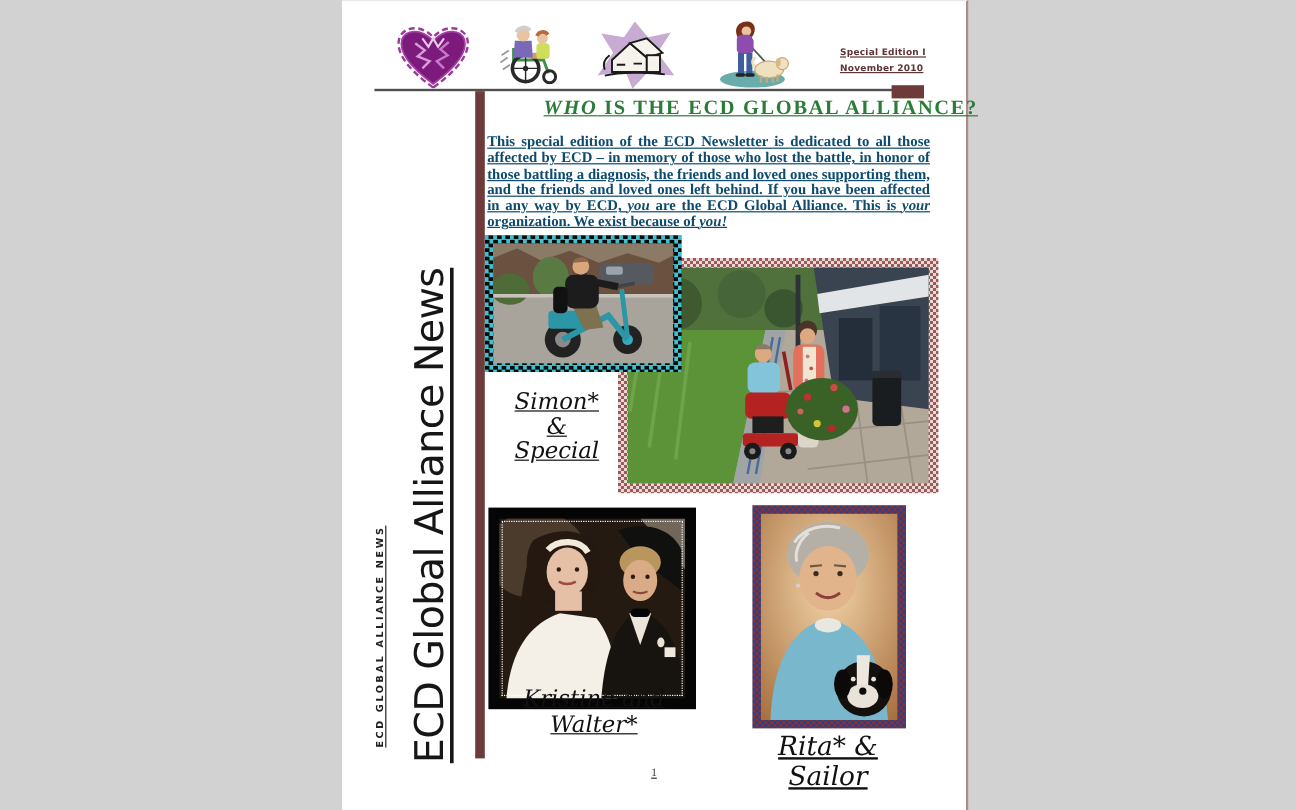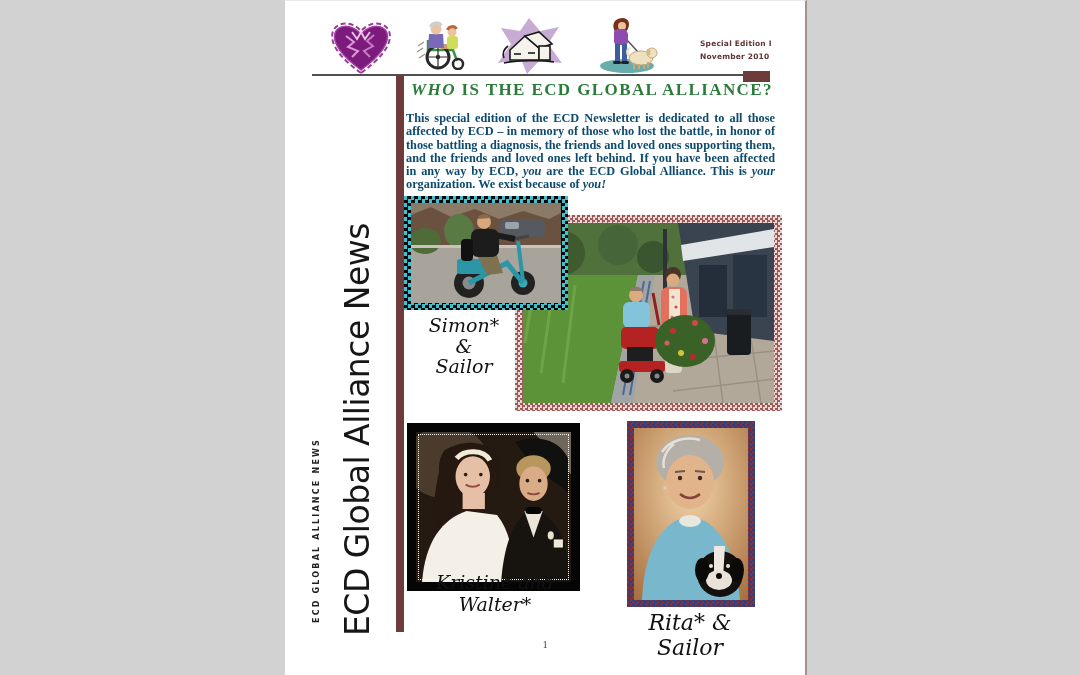--- a/index.html
+++ b/index.html
@@ -1,42 +1,42 @@
 <!DOCTYPE html>
 <html><head>
 <meta charset="utf-8">
 <style>
   html,body{margin:0;padding:0;}
   body{
     width:1080px;height:675px;position:relative;overflow:hidden;
     background:#d2d2d2;
     font-family:"Liberation Serif",serif;
   }
-  .abs{position:absolute;}
+  .abs{position:absolute;text-decoration:underline;}
   .paper{
     left:285px;top:0;width:522px;height:675px;background:#ffffff;
     border-right:2px solid #a98e8e;border-top:1px solid #e9e9e9;box-sizing:border-box;
   }
   
   .icon{display:block;}
   .edition{
     left:700px;top:37px;width:90px;
     font-family:"DejaVu Sans",sans-serif;font-size:7.5px;font-weight:bold;
     color:#5f3434;line-height:13px;letter-spacing:0.2px;
   }
   .rule{left:312px;top:74px;width:432px;height:2px;background:#4f4f4f;}
   .rule-accent{left:743px;top:71px;width:27px;height:11px;background:#6e3b3b;}
   .vbar{left:396px;top:76px;width:8px;height:556px;background:#6e3b3b;}
   
   .title{
     left:411px;top:80px;width:350px;color:#2b7c39;
     font-family:"Liberation Serif",serif;font-size:17px;letter-spacing:1.4px;
     font-weight:600;white-space:nowrap;
   }
-  .title .em{font-style:italic;font-weight:bold;}
+  .title .em{font-style:italic;font-weight:bold;margin-left:42px;}
   
   .para{
     left:406px;top:112px;width:369px;text-align:justify;
     font-size:12.3px;line-height:13.3px;font-weight:600;color:#0c4a6e;
   }
   .para .em{font-style:italic;}
   
   .vtext{
     writing-mode:vertical-rl;transform:rotate(180deg);
     font-family:"DejaVu Sans",sans-serif;color:#161616;
@@ -70,21 +70,21 @@
   .f-rita{
     left:627px;top:421px;width:128px;height:186px;padding:7px;
     background:repeating-conic-gradient(#2c3f85 0% 25%, #8a3030 0% 50%);
     background-size:5px 5px;
   }
   
   .caption{
     font-family:"DejaVu Serif",serif;font-style:italic;color:#111;
     text-align:center;font-weight:500;
   }
-  .cap-simon{left:408px;top:315px;width:112px;font-size:19px;line-height:20.5px;}
+  .cap-simon{left:408px;top:325px;width:112px;font-size:19px;line-height:20.5px;}
   .cap-kristine{left:403px;top:571px;width:184px;font-size:19px;}
   .cap-rita{left:615px;top:610px;width:150px;font-size:22px;}
   .pagenum{left:538px;top:640px;width:14px;text-align:center;font-size:9.5px;color:#333;}
 </style>
 </head>
 <body>
 
 <div class="abs paper"></div>
 
 <div class="abs" style="left:328px;top:20px;width:66px;height:54px;">
@@ -249,21 +249,21 @@
       <circle cx="73" cy="19" r="7" fill="#d8a87c"></circle>
       <path d="M66,16 A8,8 0 0 1 80,15" fill="#8a6a4a"></path>
       <rect x="50" y="36" width="12" height="22" rx="4" fill="#111"></rect>
     </svg>
   </div>
 </div>
 
 <div class="abs caption cap-simon">
   <div>Simon*</div>
   <div>&amp;</div>
-  <div>Sailor</div>
+  <div>Special</div>
 </div>
 
 <div class="abs frame f-wedding">
   <div class="inner">
     <svg viewBox="0 0 153 148" preserveAspectRatio="none">
       <rect width="153" height="148" fill="#241a12"></rect>
       <ellipse cx="30" cy="30" rx="42" ry="36" fill="#6a5744" opacity="0.55"></ellipse>
       <polygon points="116,0 153,0 153,42" fill="#cfc4b4" opacity="0.45"></polygon>
       <path d="M98,10 C120,2 142,8 150,26 L150,60 C138,48 118,40 98,10 Z" fill="#10100e"></path>
       <path d="M28,18 C52,4 80,10 82,34 C84,50 78,60 70,66 L58,71 C46,75 32,70 27,56 C21,42 21,28 28,18 Z" fill="#251811"></path>

